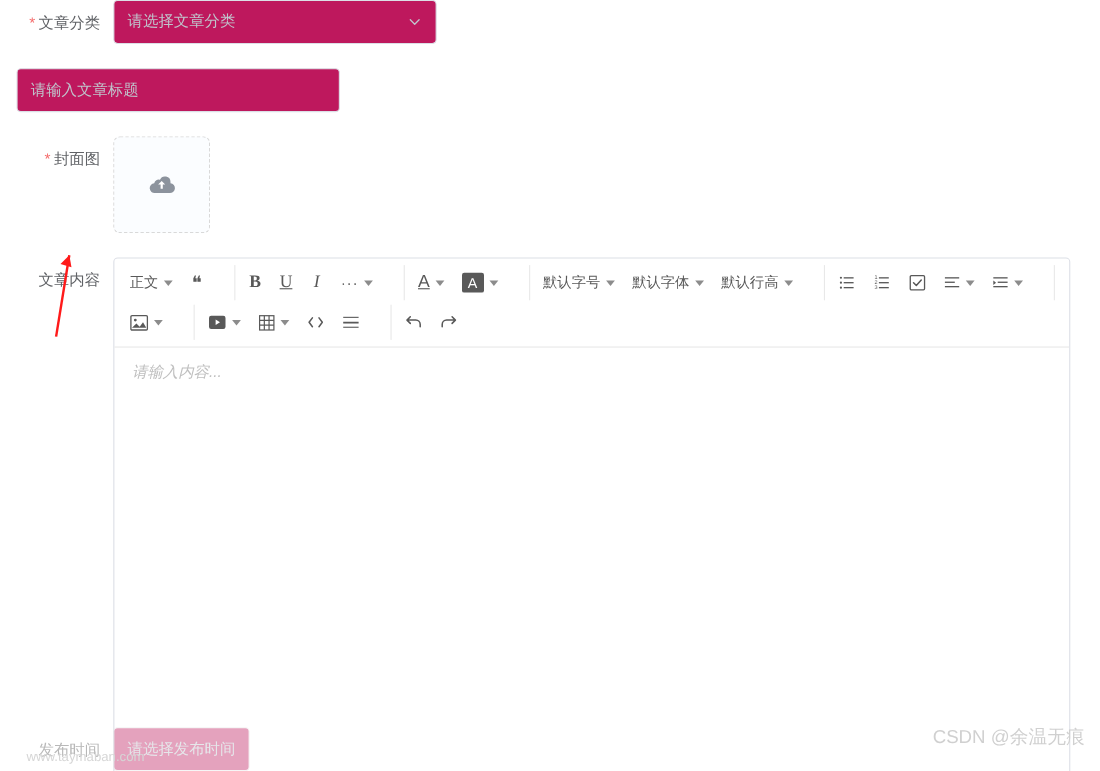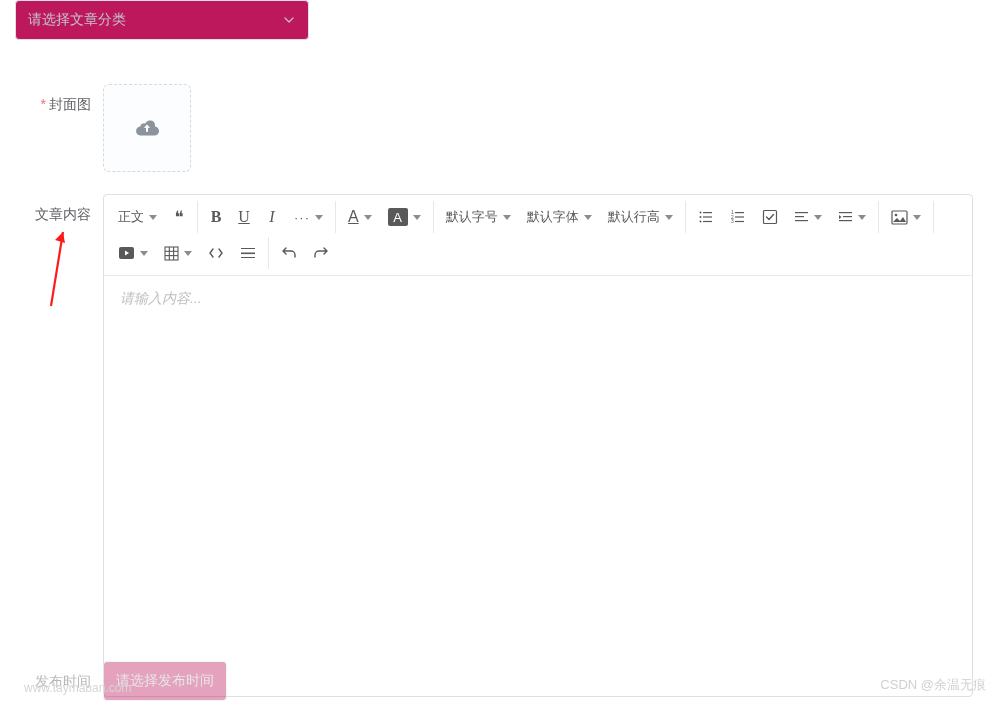--- a/index.html
+++ b/index.html
@@ -90,21 +90,21 @@
       display: flex;
       flex-wrap: wrap;
       gap: 0;
       align-items: center;
     }
 
     .tool-group {
       display: flex;
       align-items: center;
       border-right: 1px solid #e8e8e8;
-      padding: 2px 4px 2px 0;
+      padding: 2px 20px 2px 0;
       margin: 2px 4px 2px 0;
       height: 32px;
     }
     .tool-group:last-child { border-right: none; }
 
     .tool-btn {
       height: 28px;
       min-width: 28px;
       padding: 0 8px;
       display: inline-flex;
@@ -157,23 +157,23 @@
       color: #c8c8c8;
       display: flex;
       gap: 0;
       align-items: center;
     }
     .disclaimer .faint { color: #d6d6d6; }
     .disclaimer .darker { color: #b5b5b5; }
 
     .watermark {
       position: absolute;
-      bottom: 7px;
+      bottom: 20px;
       right: 14px;
-      font-size: 13px;
+      font-size: 17px;
       color: #d0d0d0;
     }
 
     .bottom-row {
       position: absolute;
       bottom: 0;
       left: 15px;
       display: flex;
       align-items: center;
     }
@@ -190,33 +190,39 @@
       font-size: 13px;
       font-family: Arial, sans-serif;
     }
   </style>
 </head>
 <body>
 
 <div class="form-container">
 
   <div class="form-row">
+    <label class="form-label"><span class="required">*</span><span>文章分类</span></label>
     <div class="form-content short">
       <div class="select-input">
         <span class="placeholder">请选择文章分类</span>
         <span class="arrow-down-icon">
           <svg width="12" height="12" viewBox="0 0 12 12">
               <path d="M2 4 L6 8 L10 4" stroke="#c0c4cc" stroke-width="1.2" fill="none" stroke-linecap="round" stroke-linejoin="round"></path>
             </svg>
         </span>
       </div>
     </div>
   </div>
 
   <div class="form-row">
+    <div class="form-content short">
+      <div class="text-input">
+        <span class="placeholder">请输入文章标题</span>
+      </div>
+    </div>
   </div>
 
   <div class="form-row">
     <label class="form-label"><span class="required">*</span><span>封面图</span></label>
     <div class="form-content">
       <div class="upload-box">
         <span class="upload-icon">
           <svg width="28" height="22" viewBox="0 0 28 22">
             <path fill="#8c939d" d="M22 9.5a5 5 0 0 0-9.6-2 4 4 0 0 0-5.2 3 4.5 4.5 0 0 0 .8 9h13a4.5 4.5 0 0 0 1-9z"></path>
             <path fill="#fff" d="M14 8.5l-3.2 3.2h2.2v4h2v-4h2.2z"></path>

